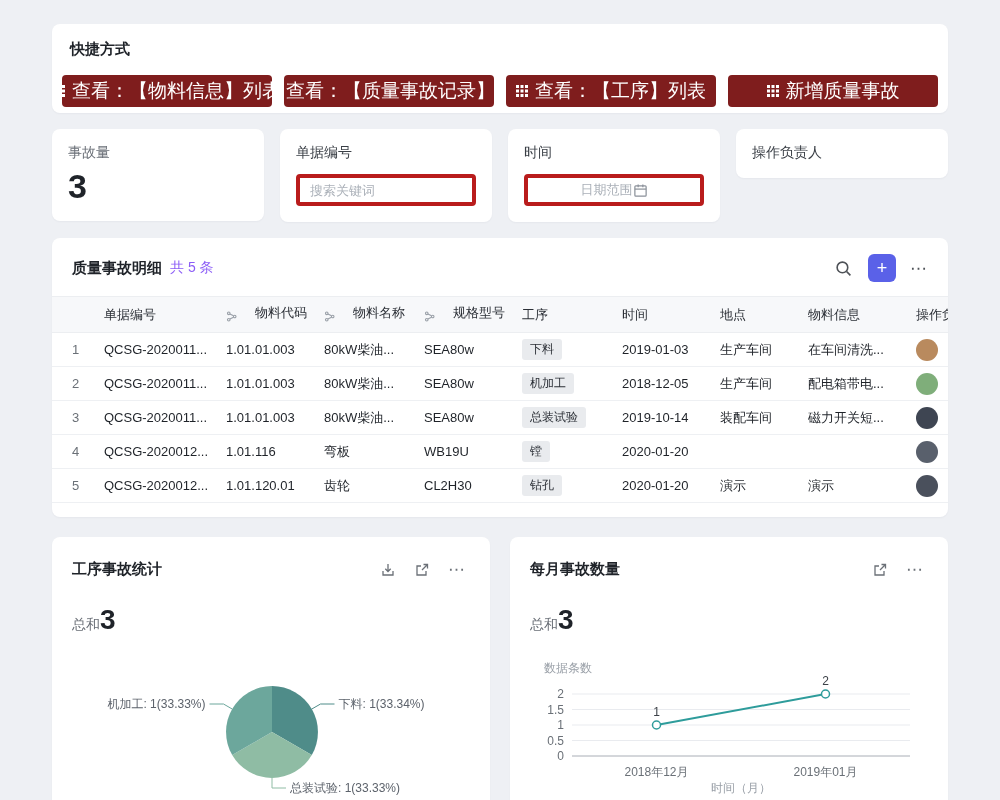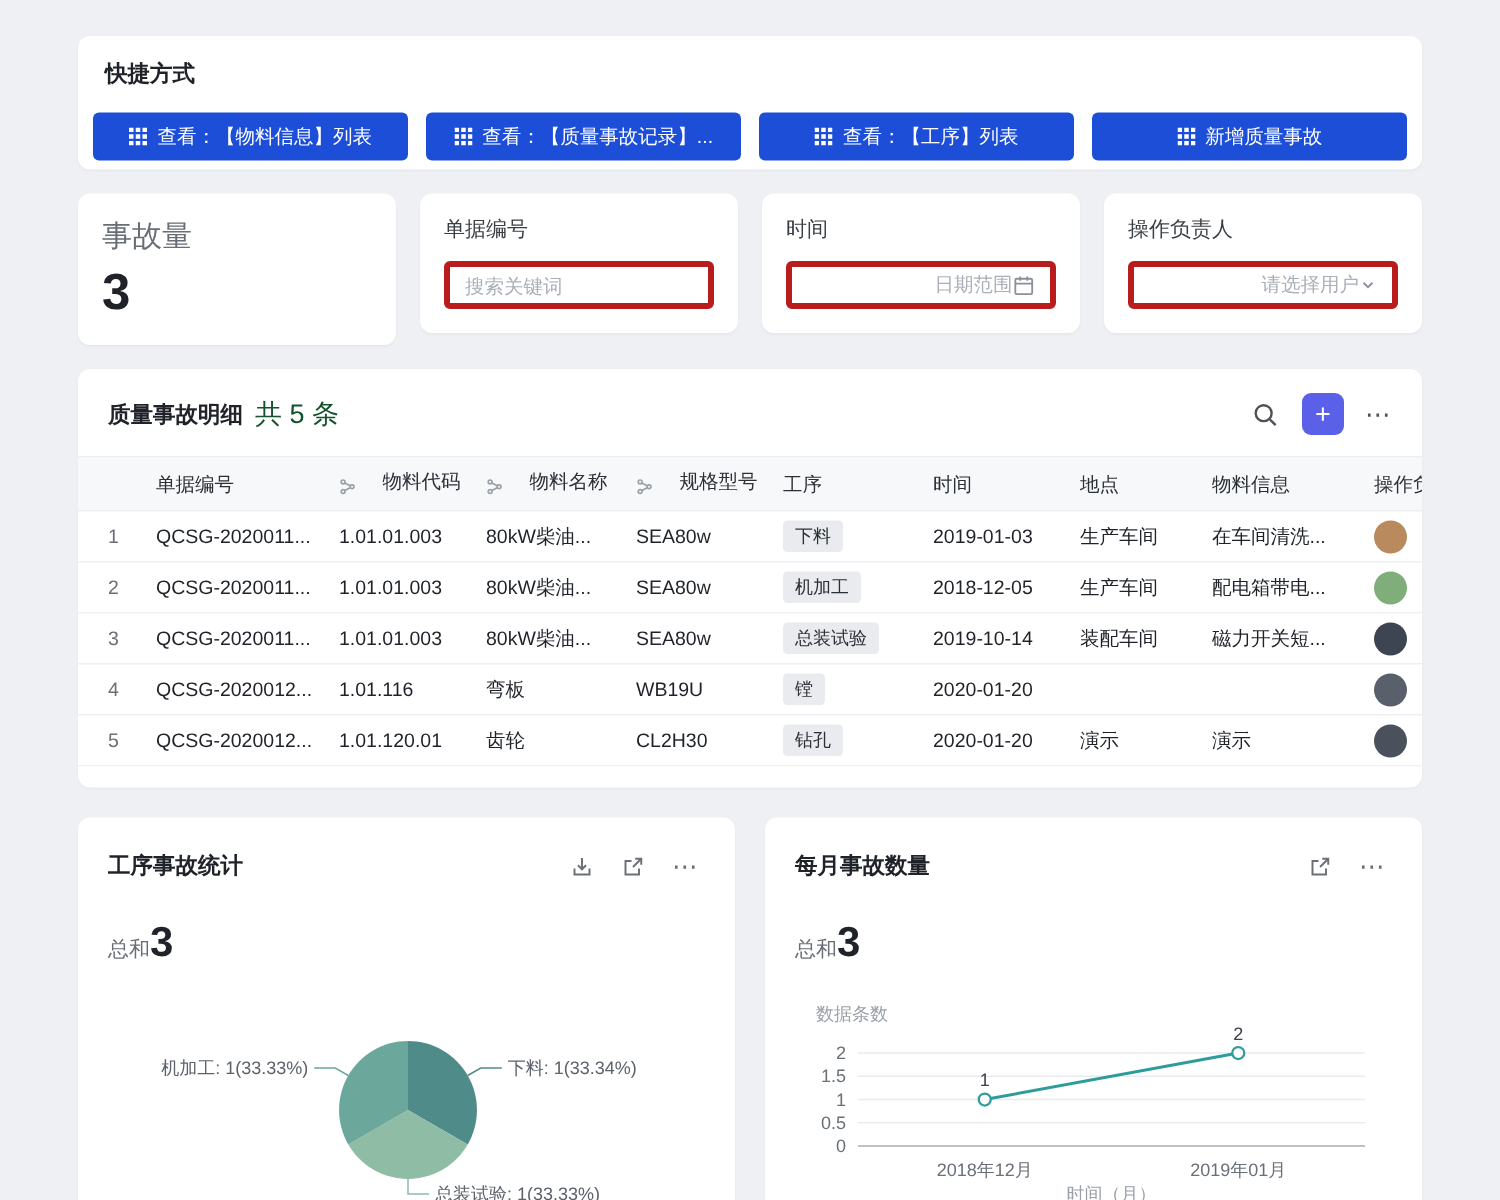--- a/index.html
+++ b/index.html
@@ -12,44 +12,44 @@
   .page { width:1000px; padding:24px 52px 0; }
   .card { background:#fff; border-radius:8px; box-shadow:0 1px 2px rgba(31,35,41,.04); }
 
   
   .shortcuts { padding:16px 10px 6px; }
   .card-title { font-size:15px; font-weight:700; color:#1f2329; }
   .shortcuts .card-title { margin:0 8px 16px; }
   .btn-row { display:flex; gap:12px; }
   .sc-btn {
     flex:1; height:32px; border:none; border-radius:4px; cursor:pointer;
-    background:#1d4ed8; color:#fff; font-size:13px;
+    background:#7f1d1d; color:#fff; font-size:19px;
     display:flex; align-items:center; justify-content:center; gap:7px;
     font-family:inherit; white-space:nowrap; overflow:hidden;
   }
   .sc-btn svg { flex:none; }
 
   
   .filter-row { display:flex; gap:16px; margin-top:16px; align-items:flex-start; }
   .filter-row .card { flex:1; padding:15px 16px 16px; }
-  .stat-label { font-size:20px; color:#696e76; }
+  .stat-label { font-size:14px; color:#696e76; }
   .stat-value { font-size:34px; font-weight:700; margin-top:6px; line-height:1.1; }
   .filter-label { font-size:14px; color:#3a3f46; }
   .f-input, .input-like {
     margin-top:12px; width:100%; height:32px; border:4px solid #b91c1c; border-radius:4px;
     padding:0 10px; font-size:13px; font-family:inherit; color:#1f2329; background:#fff;
   }
   .f-input::placeholder { color:#aab0b8; }
-  .input-like { display:flex; align-items:center; justify-content:flex-end; cursor:pointer; }
+  .input-like { display:flex; align-items:center; justify-content:center; cursor:pointer; }
   .input-like .ph { color:#aab0b8; }
 
   
   .table-card { margin-top:16px; padding:16px 0 14px; }
   .table-head { display:flex; align-items:center; padding:0 20px; }
-  .tbl-count { font-size:18px; color:#14532d; margin-left:8px; }
+  .tbl-count { font-size:14px; color:#8b5cf6; margin-left:8px; }
   .table-head .spacer { flex:1; }
   .icon-btn { background:none; border:none; cursor:pointer; color:#4e5257; display:flex; align-items:center; padding:4px; }
   .plus-btn {
     width:28px; height:28px; border:none; border-radius:6px; background:#5A61E8; color:#fff;
     font-size:18px; line-height:26px; cursor:pointer; margin:0 14px 0 12px;
   }
   .ellipsis { font-size:17px; color:#4e5257; letter-spacing:1px; cursor:pointer; background:none; border:none; }
   .table-wrap { margin-top:14px; width:100%; overflow:hidden; }
   table { border-collapse:collapse; table-layout:fixed; width:992px; font-size:13px; }
   col.c-idx{width:40px} col.c-doc{width:122px} col.c-code{width:98px} col.c-name{width:100px}
@@ -168,26 +168,20 @@
         <svg width="15" height="15" viewBox="0 0 16 16" fill="none" stroke="#8a9099" stroke-width="1.3">
             <rect x="2" y="3" width="12" height="11" rx="1"></rect>
             <line x1="2" y1="6.5" x2="14" y2="6.5"></line>
             <line x1="5.5" y1="1.5" x2="5.5" y2="4.5"></line>
             <line x1="10.5" y1="1.5" x2="10.5" y2="4.5"></line>
           </svg>
       </div>
     </section>
     <section class="card">
       <div class="filter-label">操作负责人</div>
-      <div class="input-like">
-        <span class="ph">请选择用户</span>
-        <svg width="12" height="12" viewBox="0 0 16 16" fill="none" stroke="#8a9099" stroke-width="1.6">
-            <path d="M4 6 L8 10 L12 6"></path>
-          </svg>
-      </div>
     </section>
   </div>
 
   <section class="card table-card">
     <div class="table-head">
       <div class="card-title">质量事故明细</div>
       <div class="tbl-count">共 5 条</div>
       <div class="spacer"></div>
       <button class="icon-btn">
         <svg width="17" height="17" viewBox="0 0 16 16" fill="none" stroke="currentColor" stroke-width="1.5">

